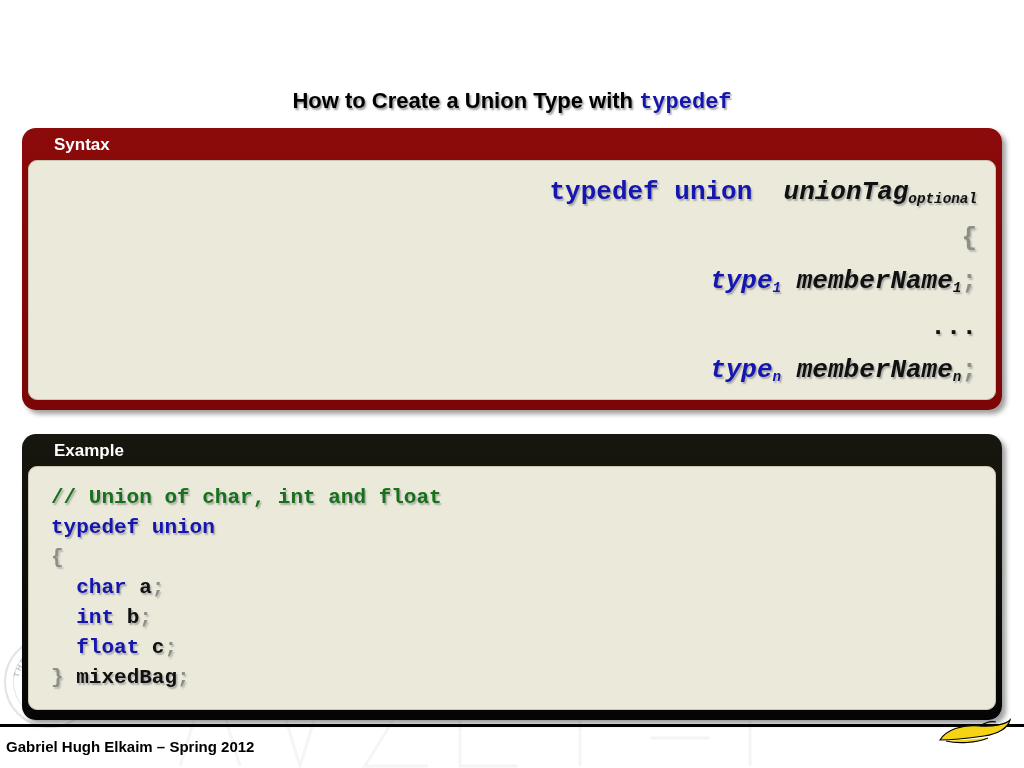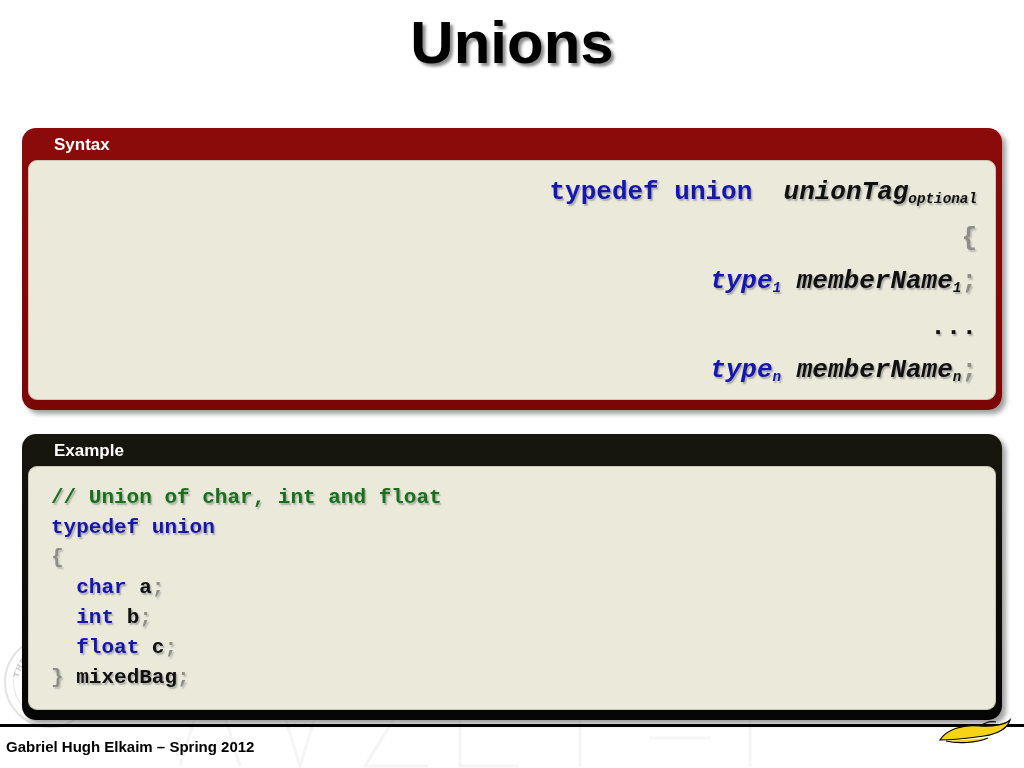--- a/index.html
+++ b/index.html
@@ -231,21 +231,21 @@
       <svg class="seal-arc" viewBox="0 0 92 92">
         <path id="arcTop" d="M 12 46 A 34 34 0 0 1 80 46" fill="none"></path>
         <text font-size="8" font-weight="bold" fill="rgba(70,70,70,0.55)" letter-spacing="1.5">
           <textPath href="#arcTop" startOffset="6%">THE UNIVERSITY</textPath>
         </text>
       </svg>
       <div class="seal-year">1868</div>
     </div>
   </div>
 
-  <div class="title">Unions</div>
+  <div class="subtitle"><span>How to Create a Union Type with </span><span class="kw">typedef</span></div>
 
   <div class="box syntax">
     <div class="box-label">Syntax</div>
     <div class="code-panel">
       <div class="code syntax-code" id="syntax-code"><div><span class="kw">typedef</span><span> </span><span class="kw">union</span><span>  </span><span class="identi">unionTag<sub>optional</sub></span></div><div><span class="punc">{</span></div><div><span>   </span><span class="kwi">type<sub>1</sub></span><span> </span><span class="identi">memberName<sub>1</sub></span><span class="punc">;</span></div><div><span>   </span><span class="ident">...</span></div><div><span>   </span><span class="kwi">type<sub>n</sub></span><span> </span><span class="identi">memberName<sub>n</sub></span><span class="punc">;</span></div><div></div></div>
     </div>
   </div>
 
   <div class="box example">
     <div class="box-label">Example</div>

